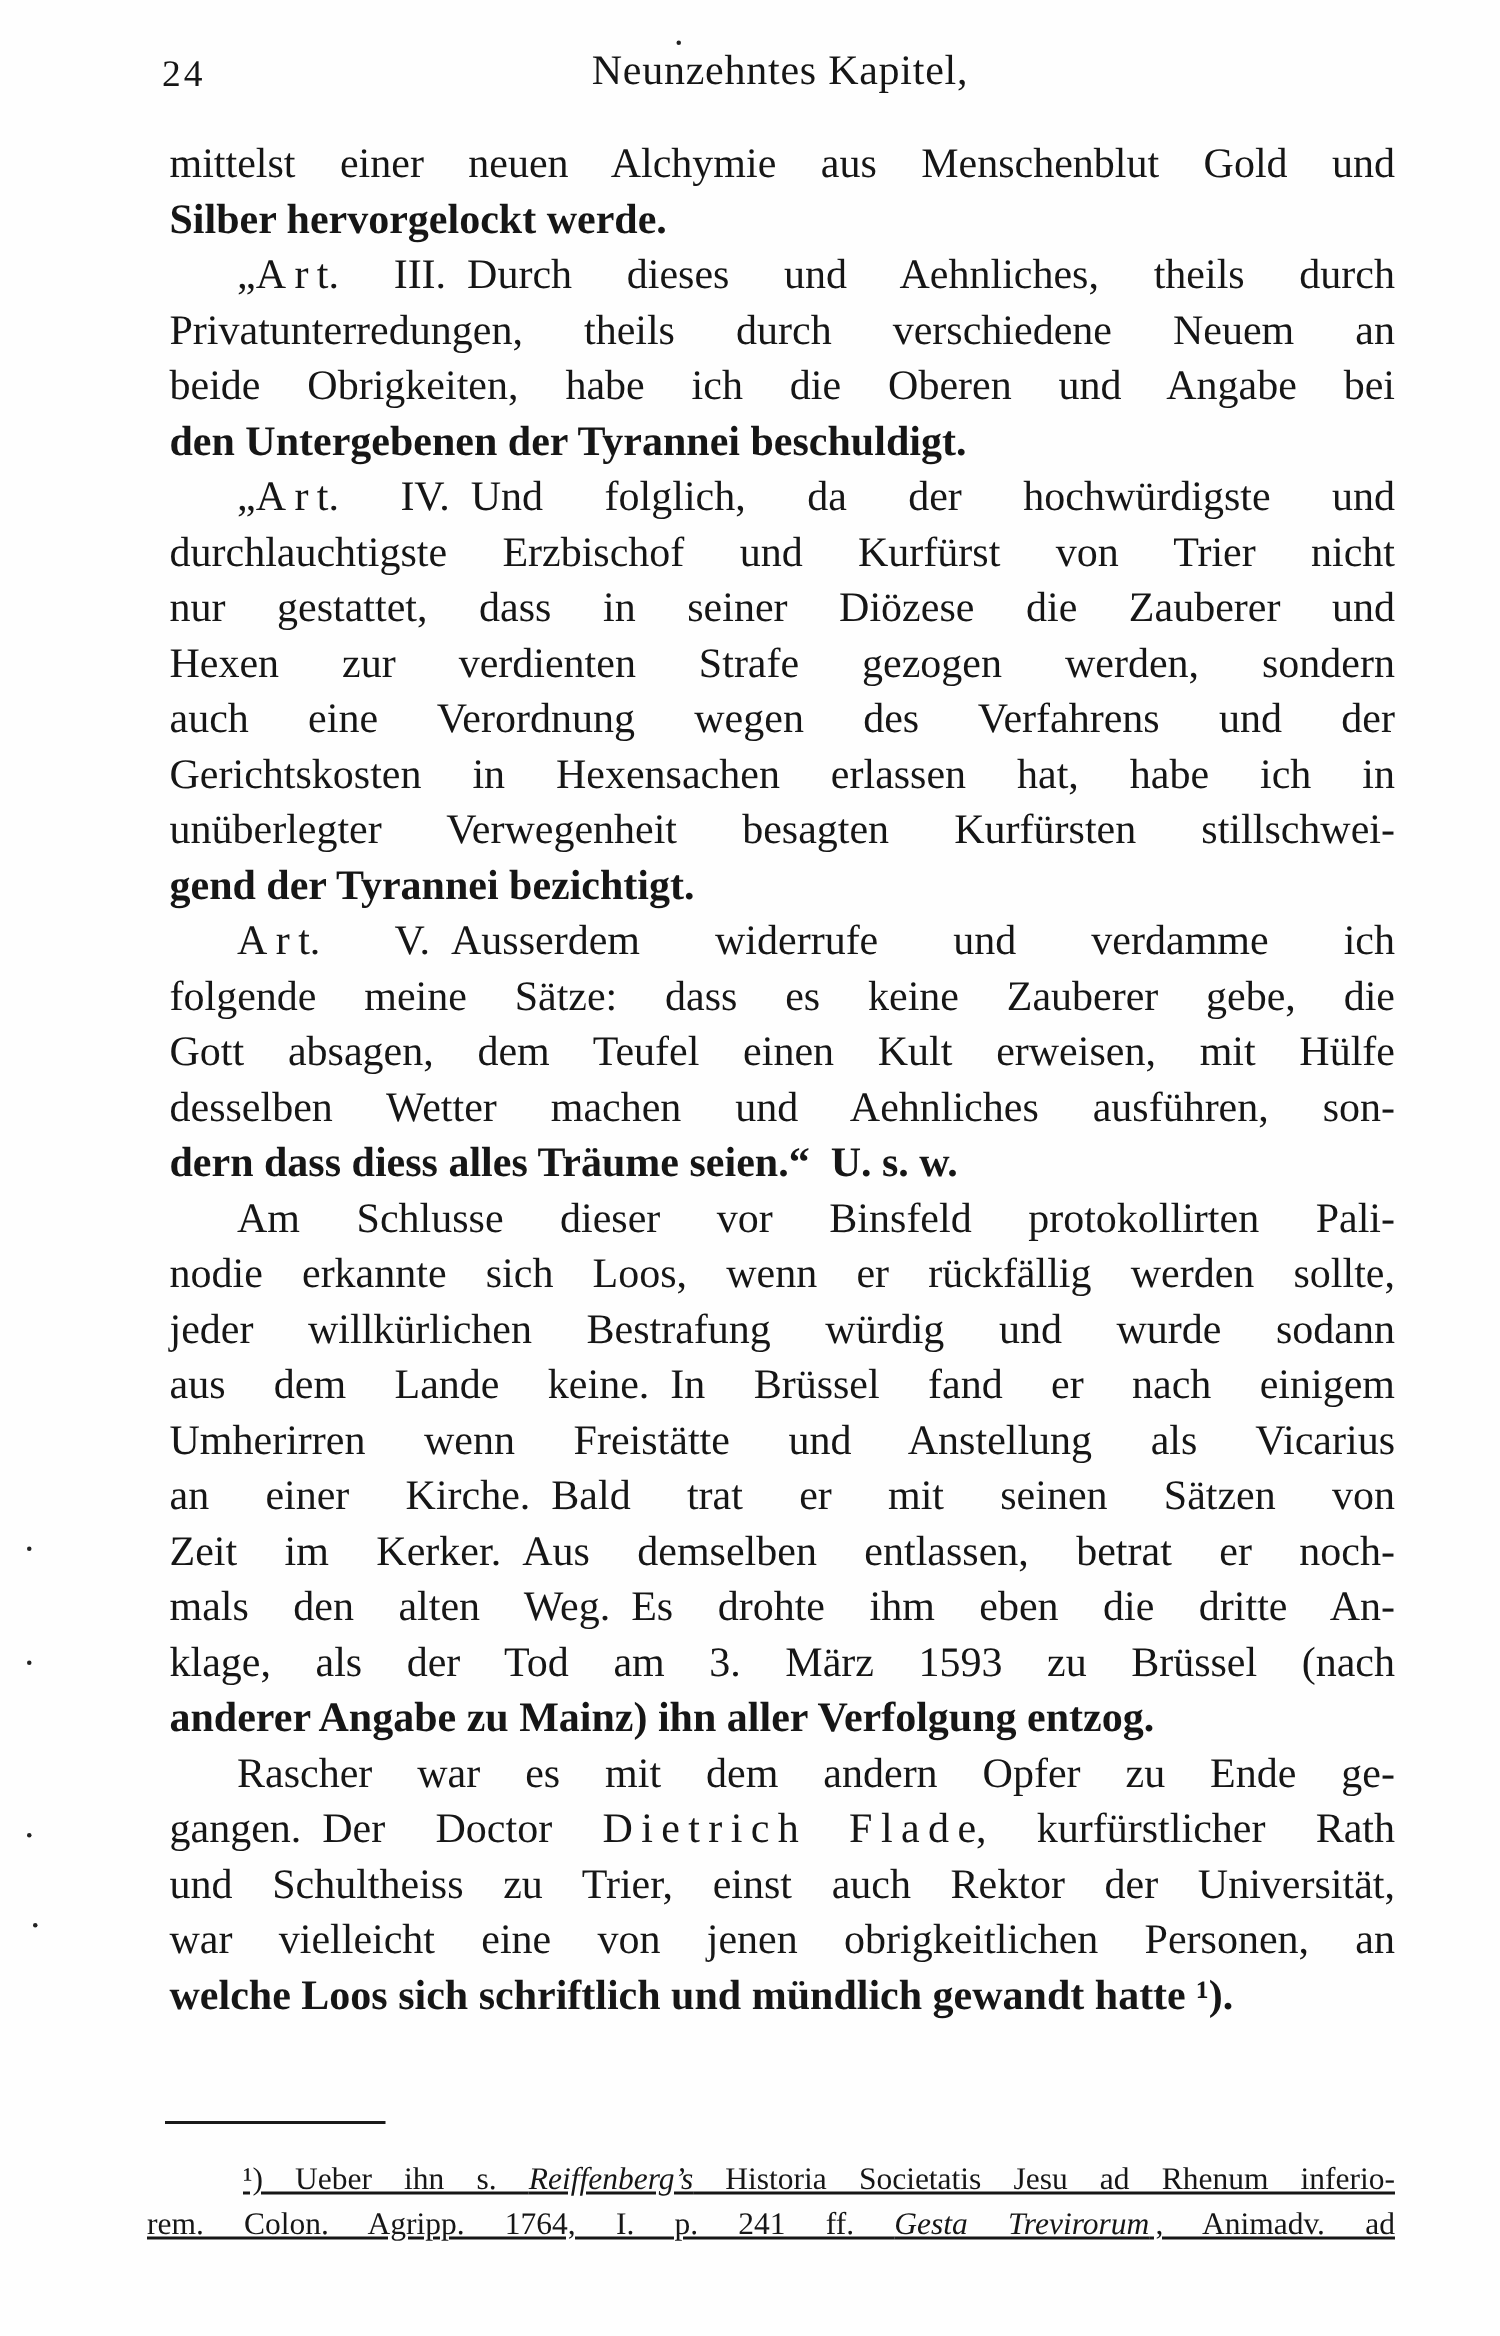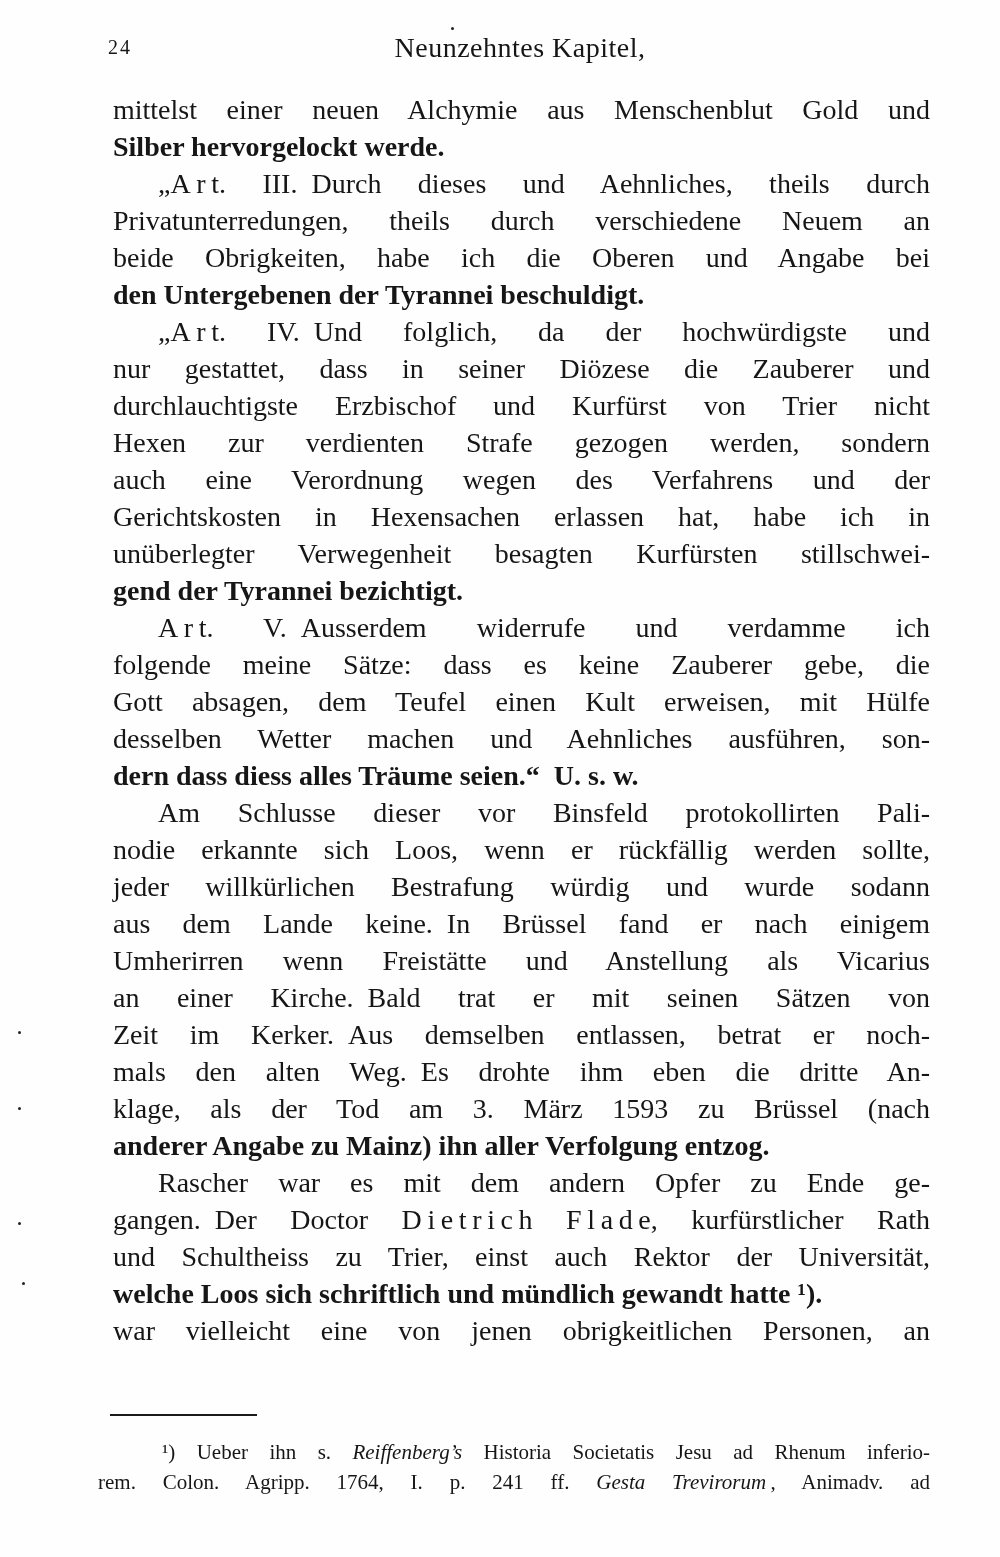--- a/index.html
+++ b/index.html
@@ -11,21 +11,21 @@
     position: relative;
     overflow: hidden;
   }
   .page {
     position: absolute; left: 0; top: 0;
     width: 1000px; height: 1557px;
     background: #fefefe;
   }
   .page-number {
     position: absolute; left: 108px; top: 36px;
-    font-size: 20px; letter-spacing: 2px;
+    font-size: 25px; letter-spacing: 2px;
   }
   .chapter-title {
     position: absolute; left: 520px; top: 32px;
     transform: translateX(-50%);
     font-size: 28px; letter-spacing: 0.5px;
     white-space: nowrap;
     text-align: right;
   }
   .body-text {
     position: absolute; left: 113px; top: 91px;
@@ -33,21 +33,21 @@
     font-size: 28px; line-height: 37px;
   }
   .fn-rule {
     position: absolute; left: 110px; top: 1414px;
     width: 147px; height: 2px;
     background: #1a1a1a;
   }
   .footnote {
     position: absolute; left: 98px; top: 1437px;
     width: 832px;
-    font-size: 21px; line-height: 30px;
+    font-size: 21px; line-height: 30px; text-decoration: underline;
   }
   .line {
     text-align: justify;
     text-align-last: justify;
     white-space: normal;
   }
   .par-end { text-align-last: left; font-weight: bold; }
   .indent { text-indent: 45px; }
   .fn-indent { text-indent: 64px; }
   .it { font-style: italic; }
@@ -67,22 +67,22 @@
   <div class="chapter-title">Neunzehntes Kapitel,</div>
 
   <div class="body-text">
       <div class="line"><span>mittelst einer neuen Alchymie aus Menschenblut Gold und</span></div>
       <div class="line par-end"><span>Silber hervorgelockt werde.</span></div>
       <div class="line indent"><span>„A r t. III. Durch dieses und Aehnliches, theils durch</span></div>
       <div class="line"><span>Privatunterredungen, theils durch verschiedene Neuem an</span></div>
       <div class="line"><span>beide Obrigkeiten, habe ich die Oberen und Angabe bei</span></div>
       <div class="line par-end"><span>den Untergebenen der Tyrannei beschuldigt.</span></div>
       <div class="line indent"><span>„A r t. IV. Und folglich, da der hochwürdigste und</span></div>
+      <div class="line"><span>durchlauchtigste Erzbischof und Kurfürst von Trier nicht</span></div>
       <div class="line"><span>nur gestattet, dass in seiner Diözese die Zauberer und</span></div>
-      <div class="line"><span>durchlauchtigste Erzbischof und Kurfürst von Trier nicht</span></div>
       <div class="line"><span>Hexen zur verdienten Strafe gezogen werden, sondern</span></div>
       <div class="line"><span>auch eine Verordnung wegen des Verfahrens und der</span></div>
       <div class="line"><span>Gerichtskosten in Hexensachen erlassen hat, habe ich in</span></div>
       <div class="line"><span>unüberlegter Verwegenheit besagten Kurfürsten stillschwei-</span></div>
       <div class="line par-end"><span>gend der Tyrannei bezichtigt.</span></div>
       <div class="line indent"><span>A r t. V. Ausserdem widerrufe und verdamme ich</span></div>
       <div class="line"><span>folgende meine Sätze: dass es keine Zauberer gebe, die</span></div>
       <div class="line"><span>Gott absagen, dem Teufel einen Kult erweisen, mit Hülfe</span></div>
       <div class="line"><span>desselben Wetter machen und Aehnliches ausführen, son-</span></div>
       <div class="line par-end"><span>dern dass diess alles Träume seien.“ U. s. w.</span></div>
@@ -92,22 +92,22 @@
       <div class="line"><span>aus dem Lande keine. In Brüssel fand er nach einigem</span></div>
       <div class="line"><span>Umherirren wenn Freistätte und Anstellung als Vicarius</span></div>
       <div class="line"><span>an einer Kirche. Bald trat er mit seinen Sätzen von</span></div>
       <div class="line"><span>Zeit im Kerker. Aus demselben entlassen, betrat er noch-</span></div>
       <div class="line"><span>mals den alten Weg. Es drohte ihm eben die dritte An-</span></div>
       <div class="line"><span>klage, als der Tod am 3. März 1593 zu Brüssel (nach</span></div>
       <div class="line par-end"><span>anderer Angabe zu Mainz) ihn aller Verfolgung entzog.</span></div>
       <div class="line indent"><span>Rascher war es mit dem andern Opfer zu Ende ge-</span></div>
       <div class="line"><span>gangen. Der Doctor D i e t r i c h F l a d e, kurfürstlicher Rath</span></div>
       <div class="line"><span>und Schultheiss zu Trier, einst auch Rektor der Universität,</span></div>
+      <div class="line"><span>war vielleicht eine von jenen obrigkeitlichen Personen, an</span></div>
       <div class="line par-end"><span>welche Loos sich schriftlich und mündlich gewandt hatte ¹).</span></div>
-      <div class="line"><span>war vielleicht eine von jenen obrigkeitlichen Personen, an</span></div>
     </div>
 
   <div class="fn-rule"></div>
 
   <div class="footnote">
       <div class="line fn-indent"><span>¹) Ueber ihn s. </span><span class="it">Reiffenberg’s</span><span> Historia Societatis Jesu ad Rhenum inferio-</span></div>
       <div class="line"><span>rem. Colon. Agripp. 1764, I. p. 241 ff. </span><span class="it">Gesta Trevirorum</span><span> , Animadv. ad</span></div>
     </div>
 
   <div class="speck" style="left:451px; top:27px; width:3px; height:3px;"></div>

